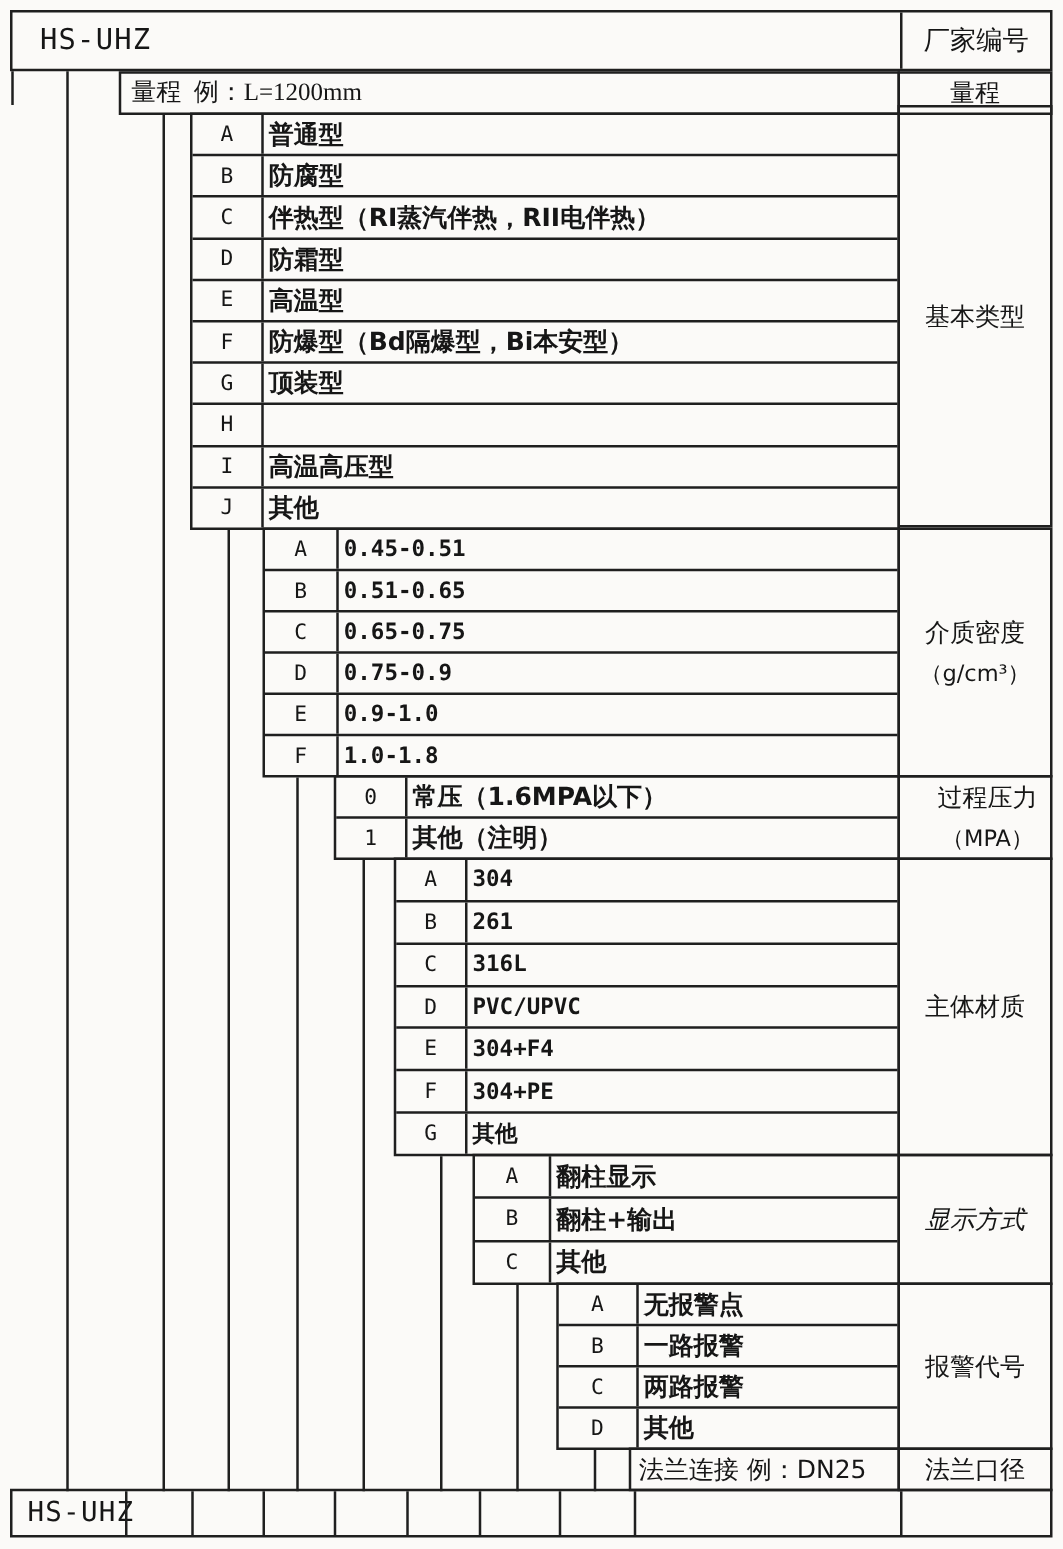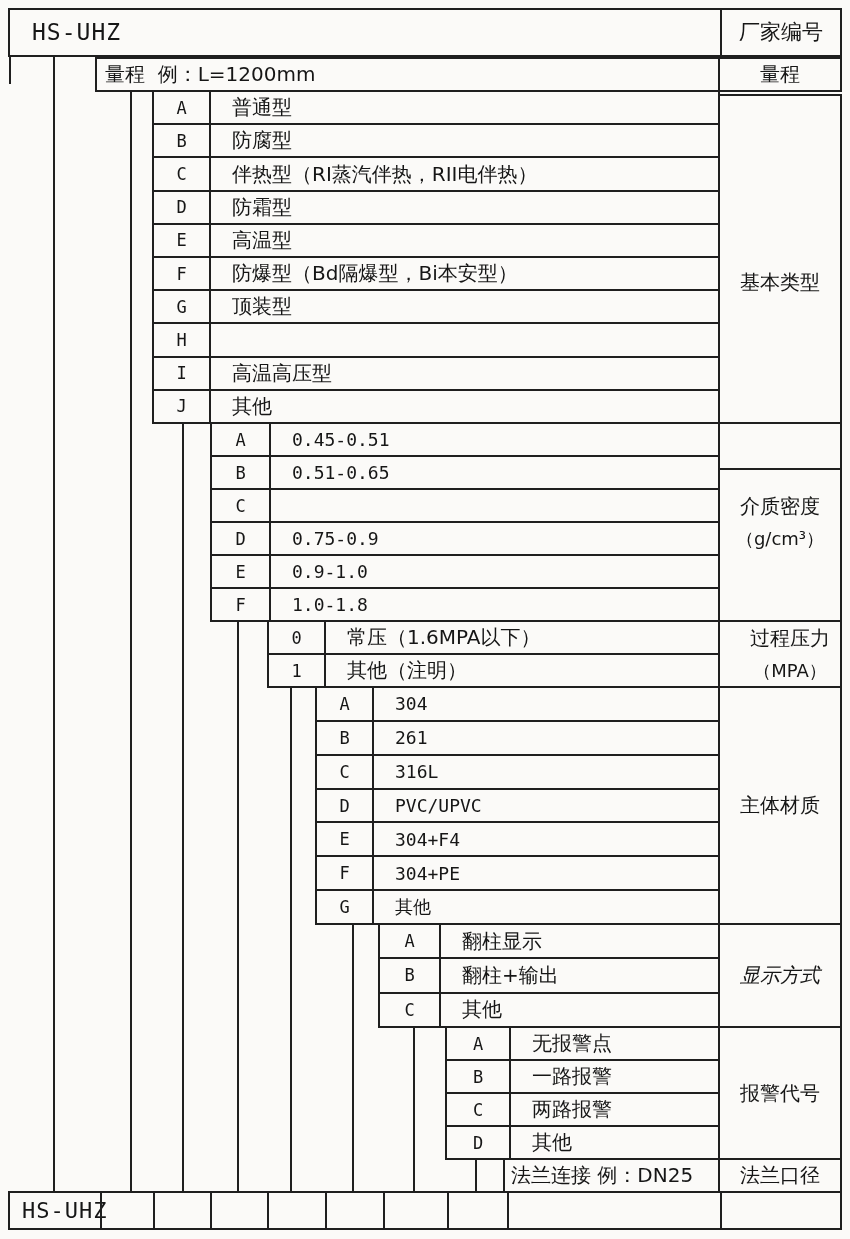--- a/index.html
+++ b/index.html
@@ -19,21 +19,21 @@
   .hdr-model{position:absolute;left:22px;top:0;height:45px;line-height:45px;font-size:23px;letter-spacing:1px;}
   .hdr-div{position:absolute;left:710px;top:0;width:2px;height:45px;background:var(--line);}
   .hdr-right{position:absolute;left:712px;top:0;width:118px;height:33px;line-height:45px;text-align:center;font-size:21px;}
   
   .range-text{position:absolute;left:8px;top:0;height:31px;line-height:31px;font-size:20px;white-space:pre;}
   
   .sec{position:absolute;border:2px solid var(--line);box-sizing:border-box;display:flex;flex-direction:column;background:transparent;}
   .sec .row{flex:1;display:flex;border-top:2px solid var(--line);min-height:0;}
   .sec .row:first-child{border-top:none;}
   .sec .code{width:55px;flex:none;border-right:2px solid var(--line);display:flex;align-items:center;justify-content:center;font-family:"DejaVu Sans Mono",monospace;font-size:17px;}
-  .sec .desc{flex:1;display:flex;align-items:center;padding-left:21px;font-size:20px;white-space:nowrap;overflow:hidden;}
+  .sec .desc{flex:1;display:flex;align-items:center;padding-left:4px;font-size:20px;white-space:nowrap;overflow:hidden;font-weight:bold;}
   .sec.s2 .code{width:57px;}
   .sec.s5 .code{width:59px;}
   .sec.s6 .code{width:62px;}
   .sec.s2 .desc, .sec.s4 .desc{font-family:"DejaVu Sans Mono",monospace;font-size:18px;}
   
   .labelcell{position:absolute;left:718px;width:124px;border:2px solid var(--line);box-sizing:border-box;display:flex;flex-direction:column;align-items:center;justify-content:center;text-align:center;font-size:20px;background:transparent;}
   .labelcell .sub{font-size:18px;margin-top:7px;}
   
   .leg{position:absolute;width:2px;background:var(--line);}
   
@@ -44,28 +44,28 @@
 </style>
 </head>
 <body>
 
 <div class="box" style="left:8px;top:8px;width:834px;height:49px;">
   <div class="hdr-model mono">HS-UHZ</div>
   <div class="hdr-div"></div>
   <div class="hdr-right">厂家编号</div>
 </div>
 
-<div class="box" style="left:95px;top:57px;width:625px;height:35px;">
+<div class="box" style="left:95px;top:57px;width:625px;height:35px;font-family:Liberation Serif, serif;">
   <div class="range-text">量程  例：L=1200mm</div>
 </div>
 
 <div class="labelcell" style="top:57px;height:35px;">
   <div>量程</div>
 </div>
-<div class="labelcell" style="top:94px;height:376px;">
+<div class="labelcell" style="top:84px;height:338px;">
   <div>基本类型</div>
 </div>
 <div class="labelcell" style="top:422px;height:200px;">
   <div>介质密度</div>
   <div class="sub">（g/cm³）</div>
 </div>
 <div class="labelcell" style="top:620px;height:68px;padding-left:20px;">
   <div>过程压力</div>
   <div class="sub">（MPA）</div>
 </div>
@@ -128,20 +128,21 @@
   <div class="row">
       <div class="code">A</div>
       <div class="desc">0.45-0.51</div>
     </div>
   <div class="row">
       <div class="code">B</div>
       <div class="desc">0.51-0.65</div>
     </div>
   <div class="row">
       <div class="code">C</div>
+      <div class="desc">0.65-0.75</div>
     </div>
   <div class="row">
       <div class="code">D</div>
       <div class="desc">0.75-0.9</div>
     </div>
   <div class="row">
       <div class="code">E</div>
       <div class="desc">0.9-1.0</div>
     </div>
   <div class="row">

